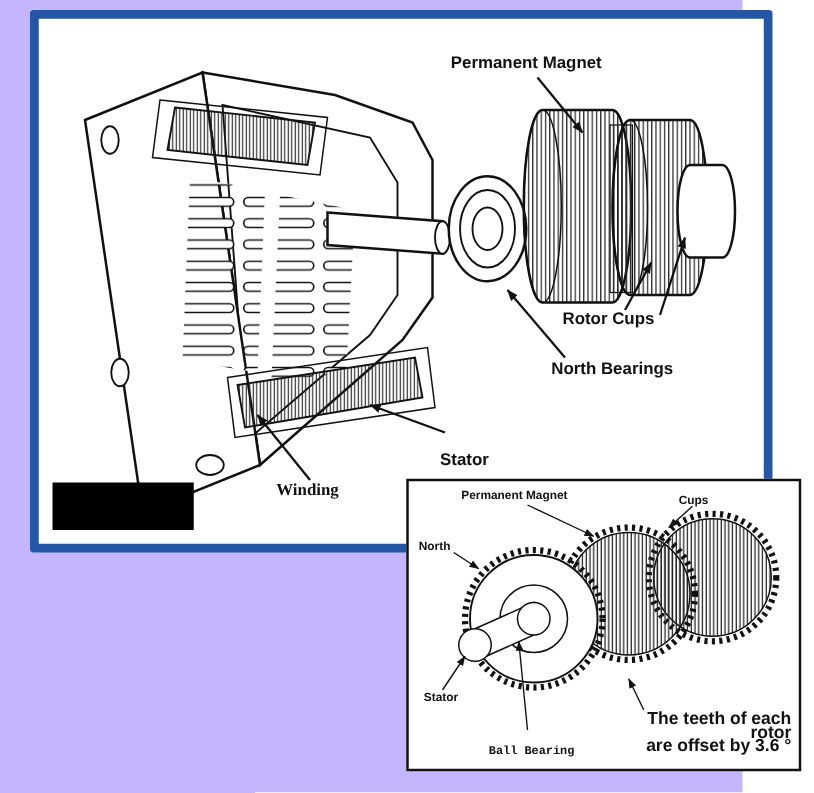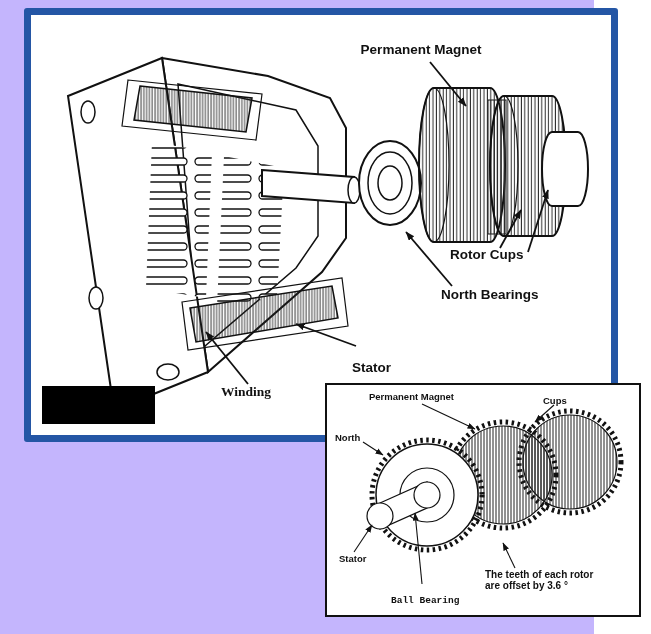--- a/index.html
+++ b/index.html
@@ -20,22 +20,22 @@
     position:absolute; left:42px; top:386px; width:113px; height:38px;
     background:#000; z-index:4;
   }
 
   #inset-panel {
     position:absolute; left:325px; top:383px; width:316px; height:234px;
     background:#fff; border:2px solid #111; z-index:5;
   }
   #inset-art { position:absolute; left:0; top:0; width:312px; height:230px; }
   .ilbl { position:absolute; font-size:9.5px; font-weight:700; color:#111; white-space:nowrap; }
-  #inset-note { position:absolute; left:158px; top:184px; width:148px; text-align:left;
-    font-size:10px; font-weight:700; line-height:11px; white-space:normal; }
+  #inset-note { position:absolute; left:158px; top:184px; width:148px; text-align:right;
+    font-size:14px; font-weight:700; line-height:11px; white-space:normal; }
 </style>
 </head>
 <body>
 
 <div id="page">
 
   <div id="main-frame"></div>
 
   <svg id="main-art" viewBox="0 0 651 634">
     <defs>

